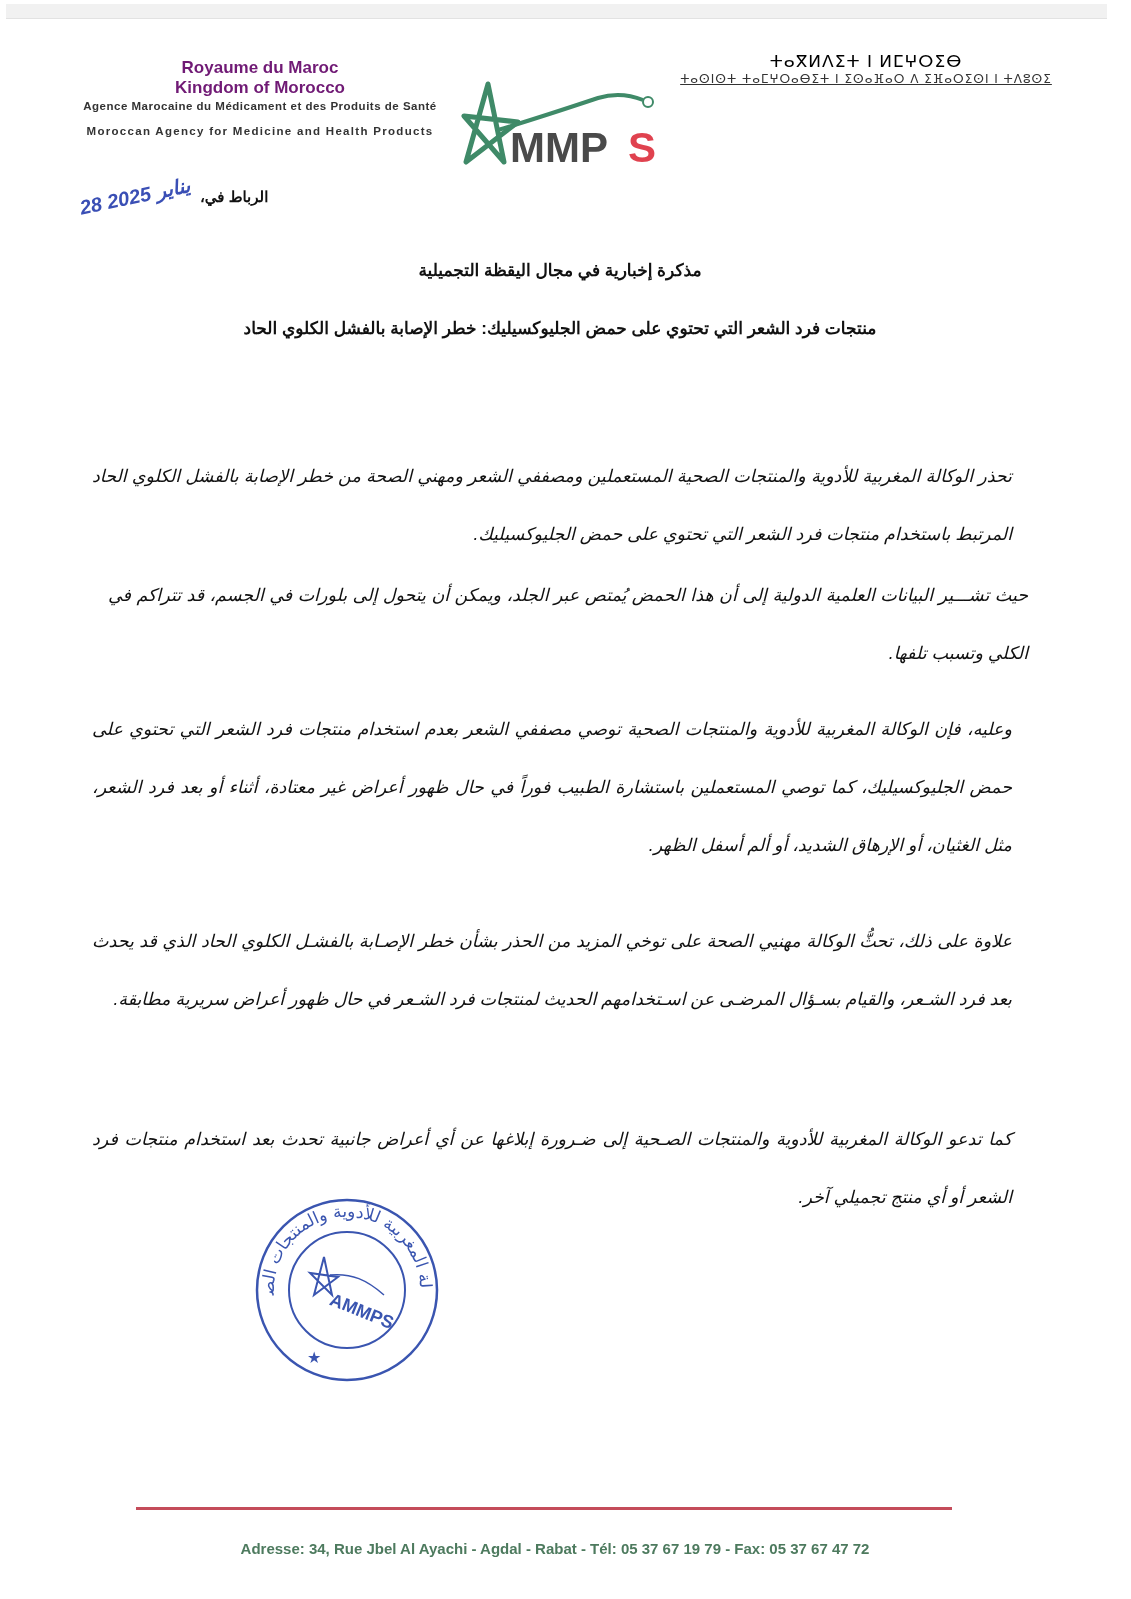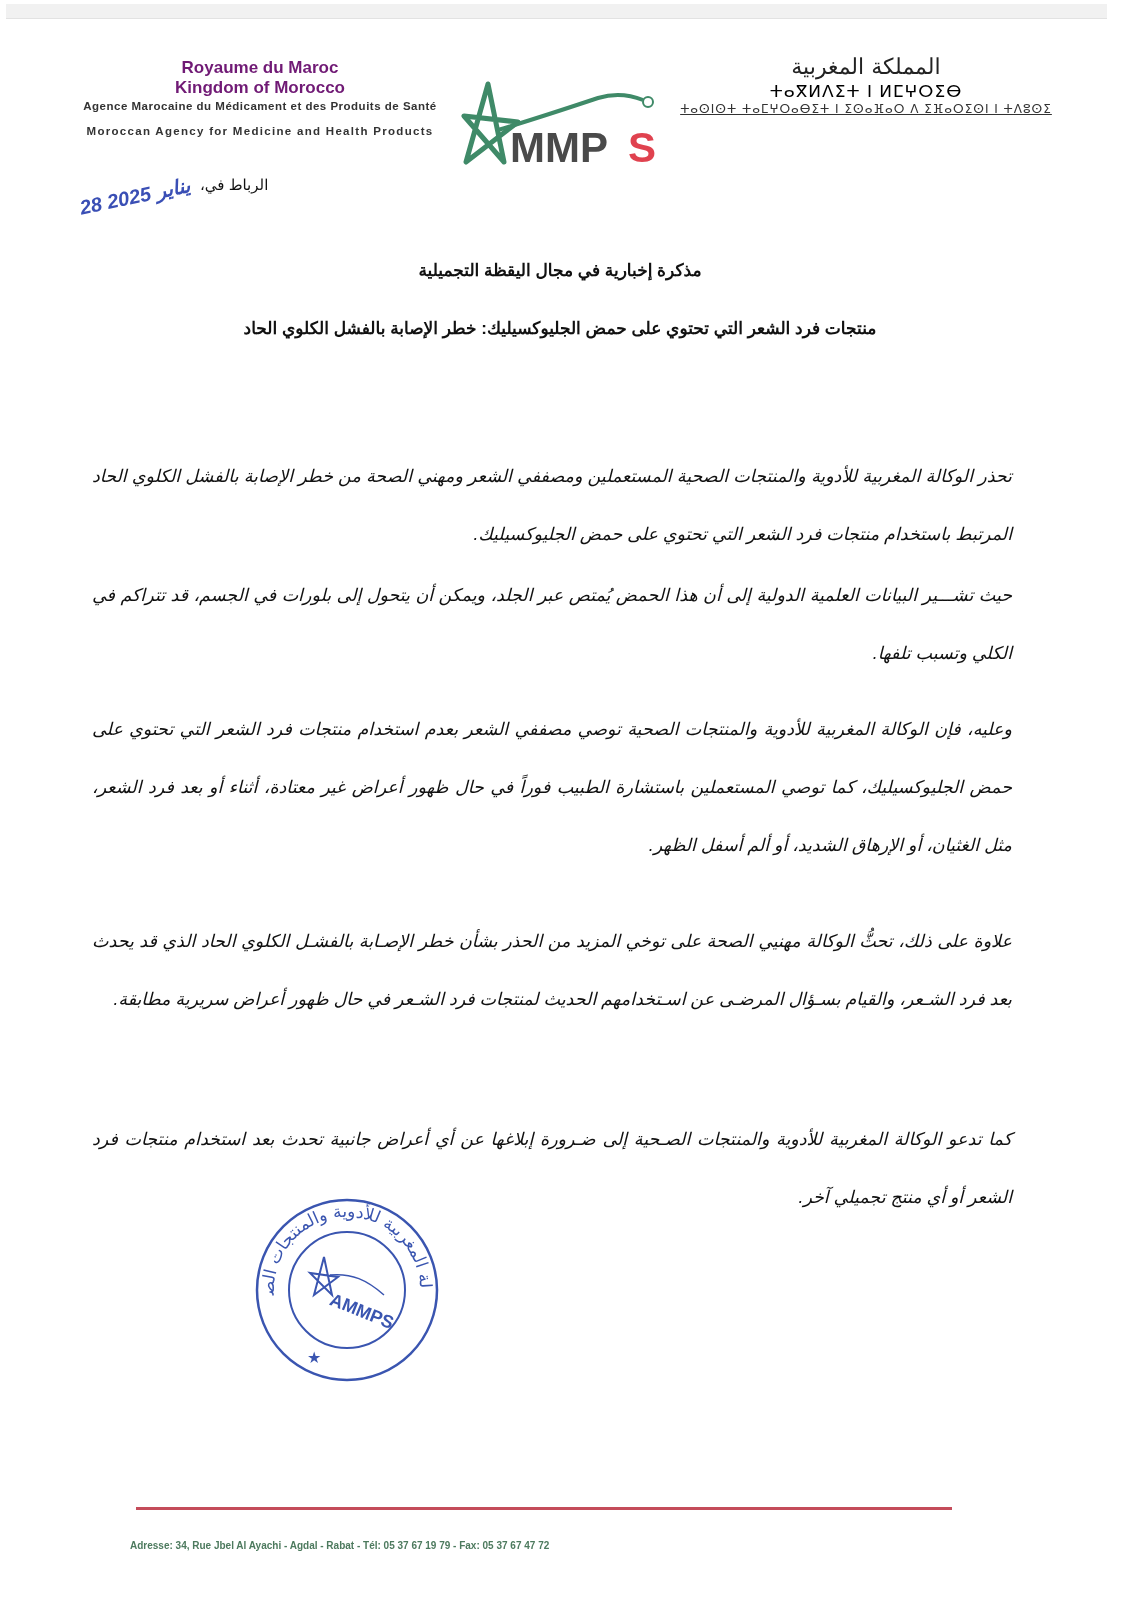--- a/index.html
+++ b/index.html
@@ -11,35 +11,35 @@
     .header-left { position: absolute; left: 60px; top: 58px; width: 400px; text-align: center; }
     .header-left .gov-fr { font-size: 17px; font-weight: bold; color: #701a75; line-height: 20px; }
     .header-left .agency { font-size: 11.5px; font-weight: bold; color: #333; line-height: 17px; letter-spacing: 0.5px; }
     .header-left .agency.en { letter-spacing: 1.3px; margin-top: 8px; }
     .logo { position: absolute; left: 458px; top: 78px; width: 210px; height: 90px; }
     .header-right { position: absolute; left: 676px; top: 52px; width: 380px; direction: rtl; text-align: center; }
     .header-right .gov-ar { font-family: "DejaVu Serif", serif; font-size: 22px; color: #222; line-height: 30px; }
     .header-right .gov-tz { font-size: 17px; color: #000000; letter-spacing: 1px; line-height: 18px; font-family: "DejaVu Sans", sans-serif; }
     .header-right .agency-ar { font-size: 13px; color: #333; letter-spacing: 2px; line-height: 20px; margin-top: 4px; }
     .header-right .agency-tz { font-size: 12px; color: #333; letter-spacing: 1px; line-height: 18px; font-family: "DejaVu Sans", sans-serif; text-decoration: underline; }
-    .dateline { position: absolute; left: 200px; top: 176px; direction: rtl; font-size: 15px; font-weight: normal; }
+    .dateline { position: absolute; left: 200px; top: 188px; direction: rtl; font-size: 15px; font-weight: bold; }
     .stamp-date { position: absolute; left: 80px; top: 196px; font-size: 20px; font-weight: bold; color: #3a4fb5; transform: rotate(-12deg); transform-origin: left center; font-style: italic; white-space: nowrap; }
     .title { position: absolute; left: 150px; width: 820px; text-align: center; direction: rtl; font-weight: bold; font-size: 17px; }
     .title.t1 { top: 260px; }
     .title.t2 { top: 318px; }
     .body-text { position: absolute; left: 92px; width: 920px; direction: rtl; text-align: justify; font-size: 17.5px; line-height: 58px; font-style: italic; }
     .body-text p { margin: 0; }
     .p1 { top: 447px; }
-    .p2 { top: 566px; }
+    .p2 { top: 566px; margin-left: 16px; }
     .p3 { top: 700px; }
     .p4 { top: 912px; }
     .p5 { top: 1110px; }
     .seal { position: absolute; left: 252px; top: 1195px; width: 190px; height: 190px; }
     .footer-rule { position: absolute; left: 136px; width: 816px; top: 1507px; height: 3px; background: #c44c5a; }
-    .footer { position: absolute; left: 130px; width: 850px; top: 1540px; text-align: left; color: #4d7a5e; font-weight: bold; font-size: 10px; }
+    .footer { position: absolute; left: 130px; width: 850px; top: 1540px; text-align: center; color: #4d7a5e; font-weight: bold; font-size: 15px; }
   </style>
 </head>
 <body>
 
 <div class="topbar"></div>
 
 <div class="header-left">
   <div class="gov-fr">Royaume du Maroc</div>
   <div class="gov-fr">Kingdom of Morocco</div>
   <div class="agency">Agence Marocaine du Médicament et des Produits de Santé</div>
@@ -50,21 +50,20 @@
   <g stroke="#3f8a68" stroke-width="5" fill="none" stroke-linejoin="round">
     <path d="M8 84 L30 6 L46 84 L6 38 L60 44 Z"></path>
   </g>
   <path d="M40 52 C 80 40, 110 30, 140 20 C 160 14, 175 18, 185 22" stroke="#3f8a68" stroke-width="4" fill="none"></path>
   <circle cx="190" cy="24" r="5" stroke="#3f8a68" stroke-width="2" fill="#fff"></circle>
   <text x="52" y="84" font-family="Liberation Sans, sans-serif" font-weight="bold" font-size="42" fill="#4a4a4a">MMP</text>
   <text x="170" y="84" font-family="Liberation Sans, sans-serif" font-weight="bold" font-size="42" fill="#e0424f">S</text>
 </svg>
 
 <div class="header-right">
-  <div class="gov-ar">المملكة المغربية</div>
   <div class="gov-tz">ⵜⴰⴳⵍⴷⵉⵜ ⵏ ⵍⵎⵖⵔⵉⴱ</div>
   <div class="agency-tz">ⵜⴰⵙⵏⵙⵜ ⵜⴰⵎⵖⵔⴰⴱⵉⵜ ⵏ ⵉⵙⴰⴼⴰⵔ ⴷ ⵉⴼⴰⵔⵉⵙⵏ ⵏ ⵜⴷⵓⵙⵉ</div>
 </div>
 
 <div class="dateline">الرباط في،</div>
 <div class="stamp-date">28 يناير 2025</div>
 
 <div class="title t1">مذكرة إخبارية في مجال اليقظة التجميلية</div>
 <div class="title t2">منتجات فرد الشعر التي تحتوي على حمض الجليوكسيليك: خطر الإصابة بالفشل الكلوي الحاد</div>
 

